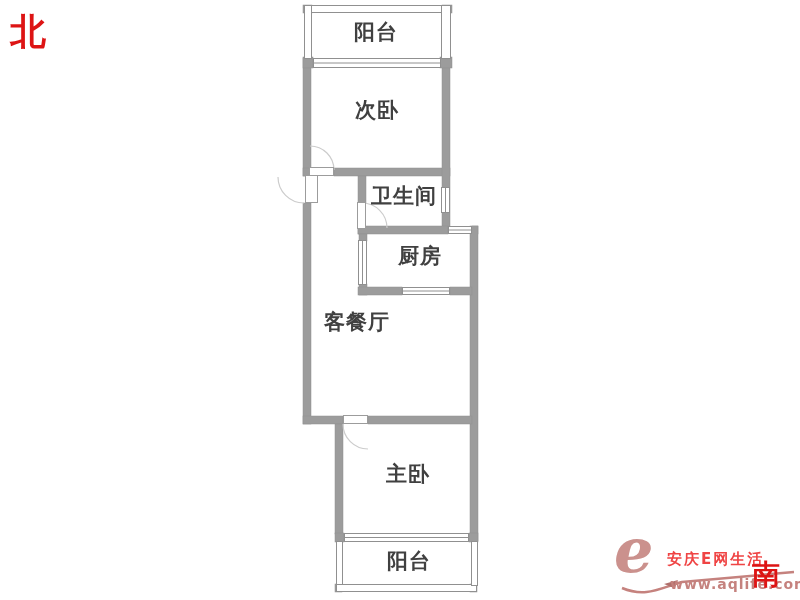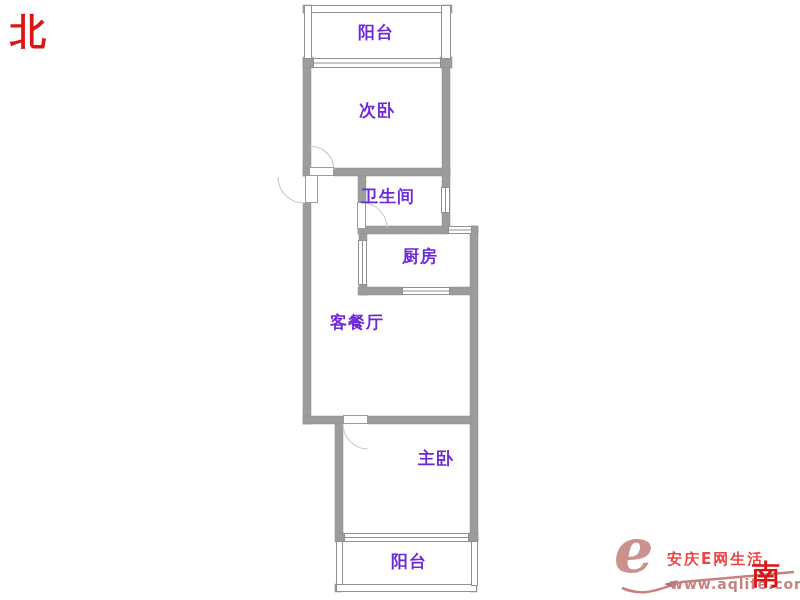--- a/index.html
+++ b/index.html
@@ -5,22 +5,22 @@
   html,body{margin:0;padding:0;background:#ffffff;}
   #stage{position:relative;width:800px;height:600px;background:#ffffff;overflow:hidden;
          font-family:"DejaVu Sans",sans-serif;}
   #plan-svg{position:absolute;left:0;top:0;}
   .wall{fill:#9c9c9c;stroke:#8f8f8f;stroke-width:0.5;}
   .twall{fill:#ffffff;stroke:#909090;stroke-width:1;}
   .win{fill:#ffffff;stroke:#909090;stroke-width:1;}
   .winline{stroke:#909090;stroke-width:1;fill:none;}
   .door{fill:#ffffff;stroke:#9c9c9c;stroke-width:1;}
   .arc{fill:none;stroke:#cccccc;stroke-width:1.2;}
-  .room-label{position:absolute;transform:translate(-50%,-50%);font-size:17px;font-weight:bold;
-              color:#6d28d9;letter-spacing:1px;white-space:nowrap;}
+  .room-label{position:absolute;transform:translate(-50%,-50%);font-size:21px;font-weight:bold;
+              color:#404040;letter-spacing:1px;white-space:nowrap;}
   .compass{position:absolute;font-family:"DejaVu Serif",serif;color:#dd1414;font-weight:bold;}
   #compass-north{left:10px;top:8px;font-size:36px;}
   #compass-south{left:752px;top:556px;font-size:28px;z-index:6;}
   #watermark{position:absolute;left:612px;top:536px;width:192px;height:64px;z-index:4;}
   #wm-logo{position:absolute;left:2px;top:-16px;font-family:"DejaVu Serif",serif;font-style:italic;
            font-size:62px;font-weight:bold;color:#cb918d;line-height:1;}
   #wm-name{position:absolute;left:55px;top:14px;font-size:15px;font-weight:bold;
            letter-spacing:2px;color:#ef4444;white-space:nowrap;}
   #wm-url{position:absolute;left:58px;top:40px;font-size:14px;font-weight:bold;
           letter-spacing:1px;color:#c5827e;white-space:nowrap;}
@@ -93,24 +93,24 @@
       <rect class="door" x="305.5" y="175.5" width="12" height="27"></rect>
       <path class="arc" d="M362,203 A25,25 0 0 1 387,228"></path>
       <rect class="door" x="357.5" y="202.5" width="8" height="26"></rect>
       <path class="arc" d="M343,424 A25,25 0 0 0 368,449"></path>
       <rect class="door" x="343.5" y="415.5" width="24" height="8"></rect>
     </g>
   </svg>
 
   <div class="room-label" style="left:376px;top:32px;">阳台</div>
   <div class="room-label" style="left:377px;top:110px;">次卧</div>
-  <div class="room-label" style="left:388px;top:196px;text-align:center;">卫生间</div>
+  <div class="room-label" style="left:404px;top:196px;text-align:center;">卫生间</div>
   <div class="room-label" style="left:420px;top:256px;font-family:Liberation Serif, serif;">厨房</div>
   <div class="room-label" style="left:357px;top:322px;">客餐厅</div>
-  <div class="room-label" style="left:408px;top:458px;margin-left:28px;">主卧</div>
+  <div class="room-label" style="left:408px;top:474px;">主卧</div>
   <div class="room-label" style="left:409px;top:561px;">阳台</div>
 
   <div class="compass" id="compass-north">北</div>
   <div class="compass" id="compass-south">南</div>
 
   <div id="watermark">
     <svg id="wm-swoosh" width="192" height="64">
       <path d="M10,52 C 34,62 48,52 70,46 L 182,36" fill="none" stroke="#c5827e" stroke-width="2.5"></path>
       <path d="M52,48 l 14,-4 l -4,8 z" fill="#b0706c"></path>
     </svg>

